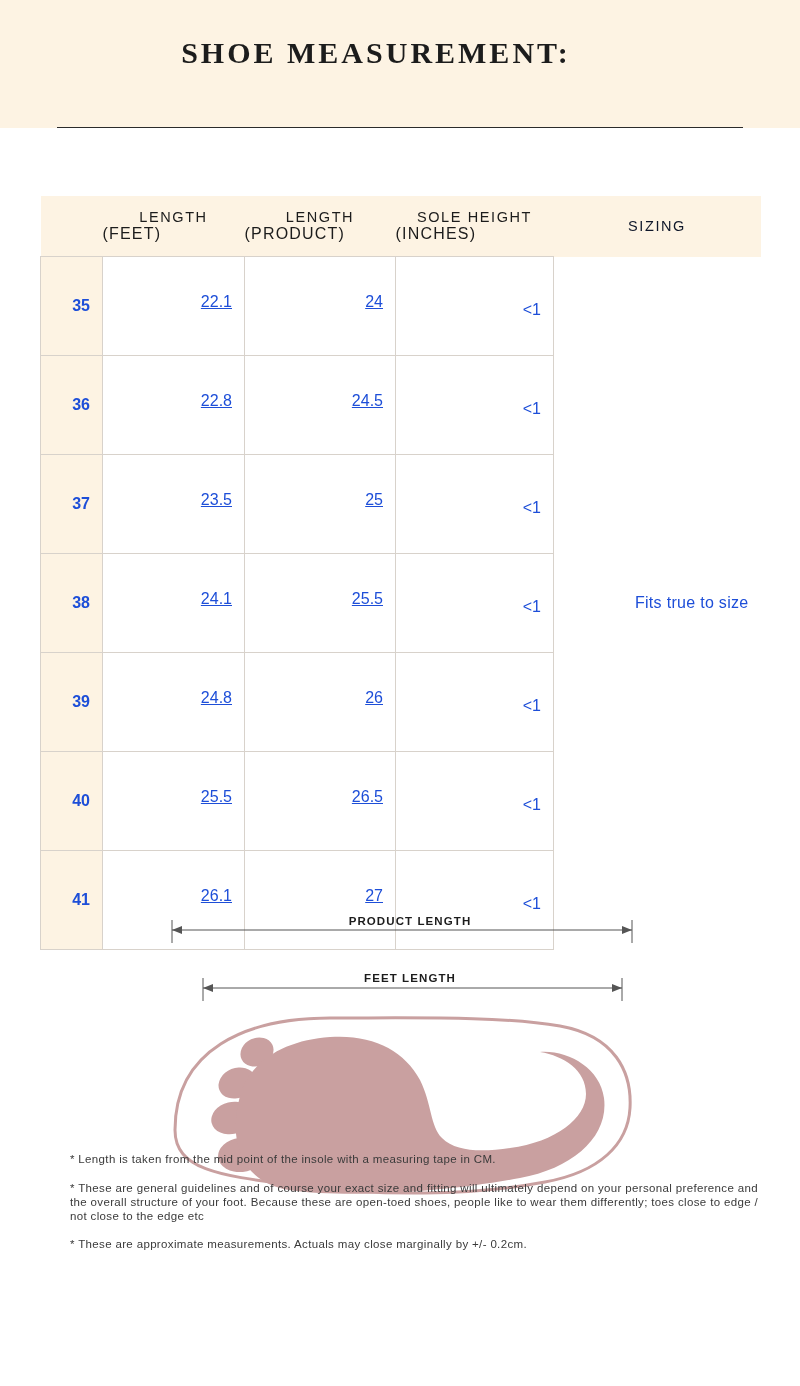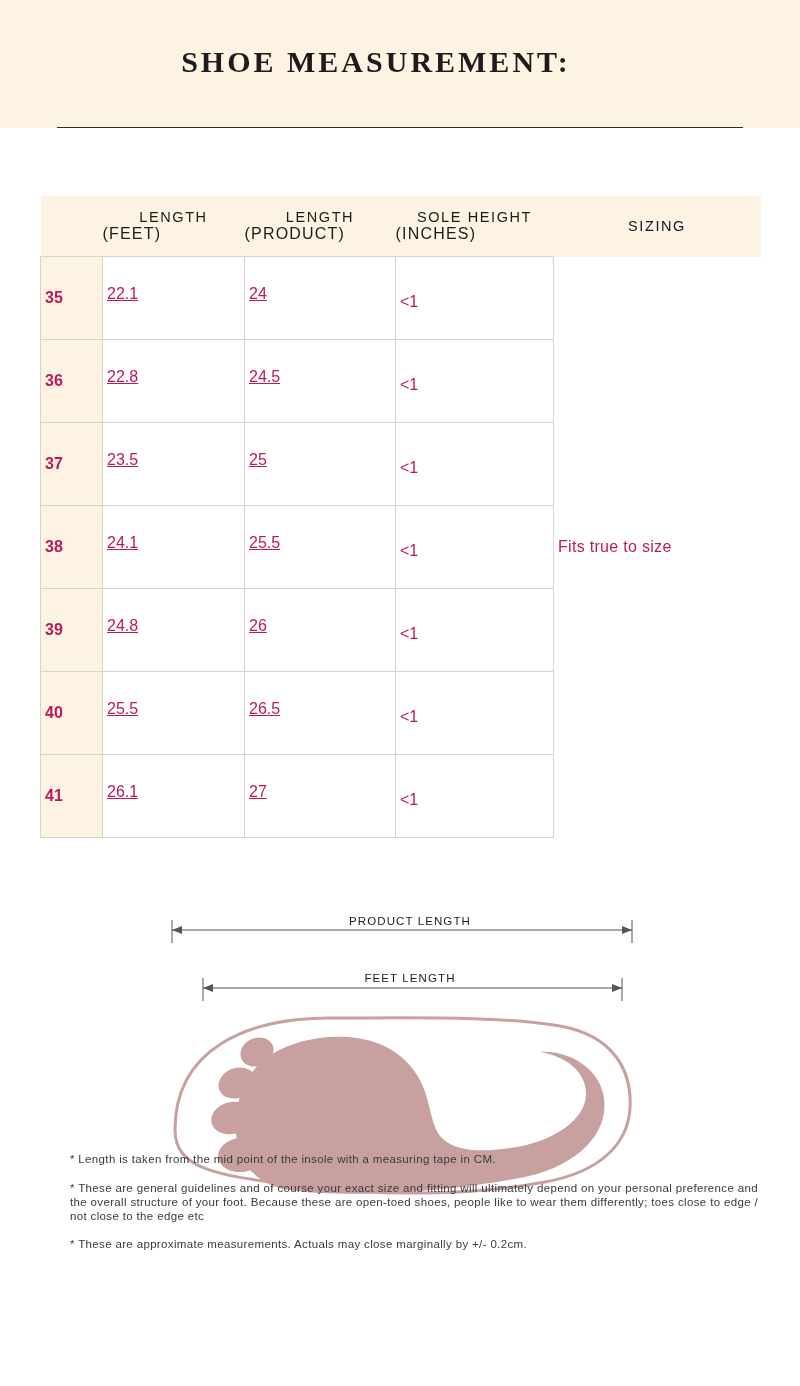--- a/index.html
+++ b/index.html
@@ -21,21 +21,21 @@
     position: absolute;
     left: 0;
     top: 0;
     width: 800px;
     height: 128px;
     background: #fdf3e3;
   }
   .header-title {
     position: absolute;
     left: 0;
-    top: 45px;
+    top: 36px;
     width: 752px;
     text-align: center;
     font-family: "Liberation Serif", serif;
     font-weight: bold;
     font-size: 30px;
     letter-spacing: 3px;
     color: #1c1c1c;
   }
   .header-rule {
     position: absolute;
@@ -92,24 +92,24 @@
   
   col.c-size { width: 62px; }
   col.c-feet { width: 142px; }
   col.c-prod { width: 151px; }
   col.c-sole { width: 158px; }
   col.c-sizing { width: 207px; }
 
   table.size-table tbody td {
     border: 1px solid #d8d2cb;
     height: 74px;
-    text-align: left;
+    text-align: right;
     font-size: 16px;
-    color: #be185d;
-    padding: 4px;
+    color: #1d4ed8;
+    padding: 12px;
   }
   td.size-cell {
     background: #fdf3e3;
     font-weight: bold;
     font-size: 15px;
     border-right: 1px solid #d8d2cb;
   }
   td.sole-cell {
     font-size: 14px;
   }
@@ -129,20 +129,21 @@
   .v-a { position: relative; top: -4px; text-decoration: underline; }
   .v-b { position: relative; top: 4px; }
 
   
   .diagram {
     position: absolute;
     left: 0;
     top: 890px;
     width: 800px;
     height: 310px;
+    font-weight: bold;
   }
   .dim-label {
     position: absolute;
     font-size: 11.5px;
     letter-spacing: 1.1px;
     color: #1c1c1c;
     text-align: center;
   }
   .dim-product-label { left: 250px; top: 25px; width: 320px; }
   .dim-feet-label { left: 250px; top: 82px; width: 320px; }

